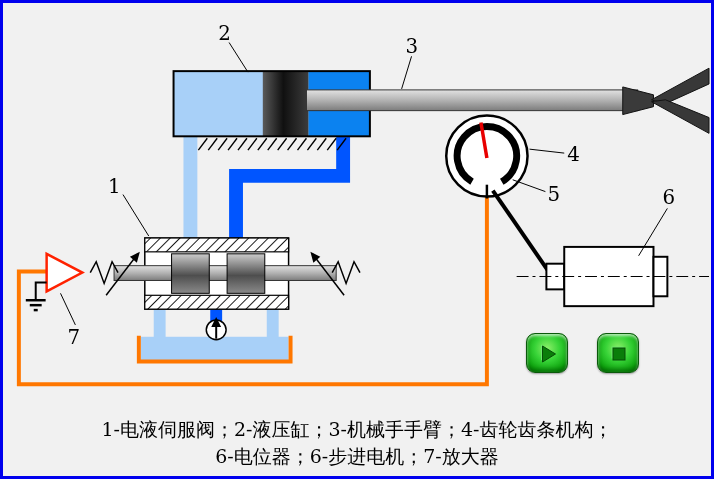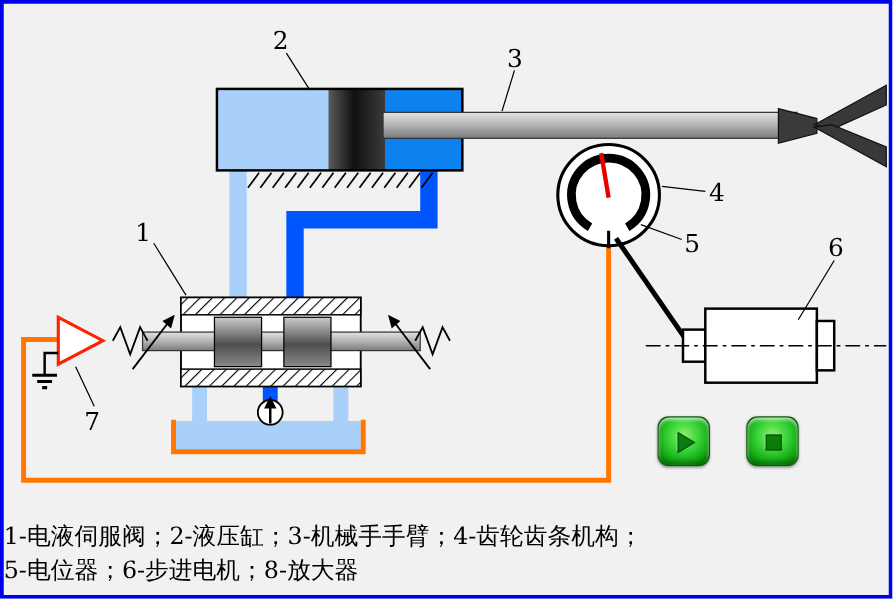--- a/index.html
+++ b/index.html
@@ -8,20 +8,21 @@
     width:714px; height:479px;
     box-sizing:border-box;
     background:#f1f1f1;
     border:3px solid #0000ee;
     overflow:hidden;
     font-family:"DejaVu Sans","Liberation Sans",sans-serif;
   }
   .diagram { position:absolute; left:0; top:0; }
   .caption {
     position:absolute; left:0; right:0; bottom:6px;
+    text-align:center;
     font-family:"DejaVu Serif","Liberation Serif",serif;
     font-size:19px; line-height:27px; color:#000;
   }
   .ctrl-btn {
     position:absolute;
     width:42px; height:40px;
     border:1px solid #0a5a0a;
     border-radius:9px;
     background: radial-gradient(circle at 50% 38%, #8df06a 0%, #37d337 40%, #0ba00b 78%, #067506 100%);
     box-shadow: inset 0 2px 3px rgba(255,255,255,.65), inset 0 -3px 4px rgba(0,60,0,.45), 0 1px 2px rgba(0,0,0,.35);
@@ -179,16 +180,16 @@
   </button>
   <button class="ctrl-btn btn-stop">
     <svg width="24" height="24" viewBox="0 0 24 24">
       <rect x="5.5" y="5.5" width="12" height="12" fill="#6ce86c"></rect>
       <rect x="7" y="7" width="12" height="12" fill="#0a7d0a" stroke="#064d06" stroke-width="1"></rect>
     </svg>
   </button>
 
   <div class="caption">
     <div>1-电液伺服阀；2-液压缸；3-机械手手臂；4-齿轮齿条机构；</div>
-    <div>5-电位器；6-步进电机；8-放大器</div>
+    <div>6-电位器；6-步进电机；7-放大器</div>
   </div>
 
 </div>
 
 </body></html>

